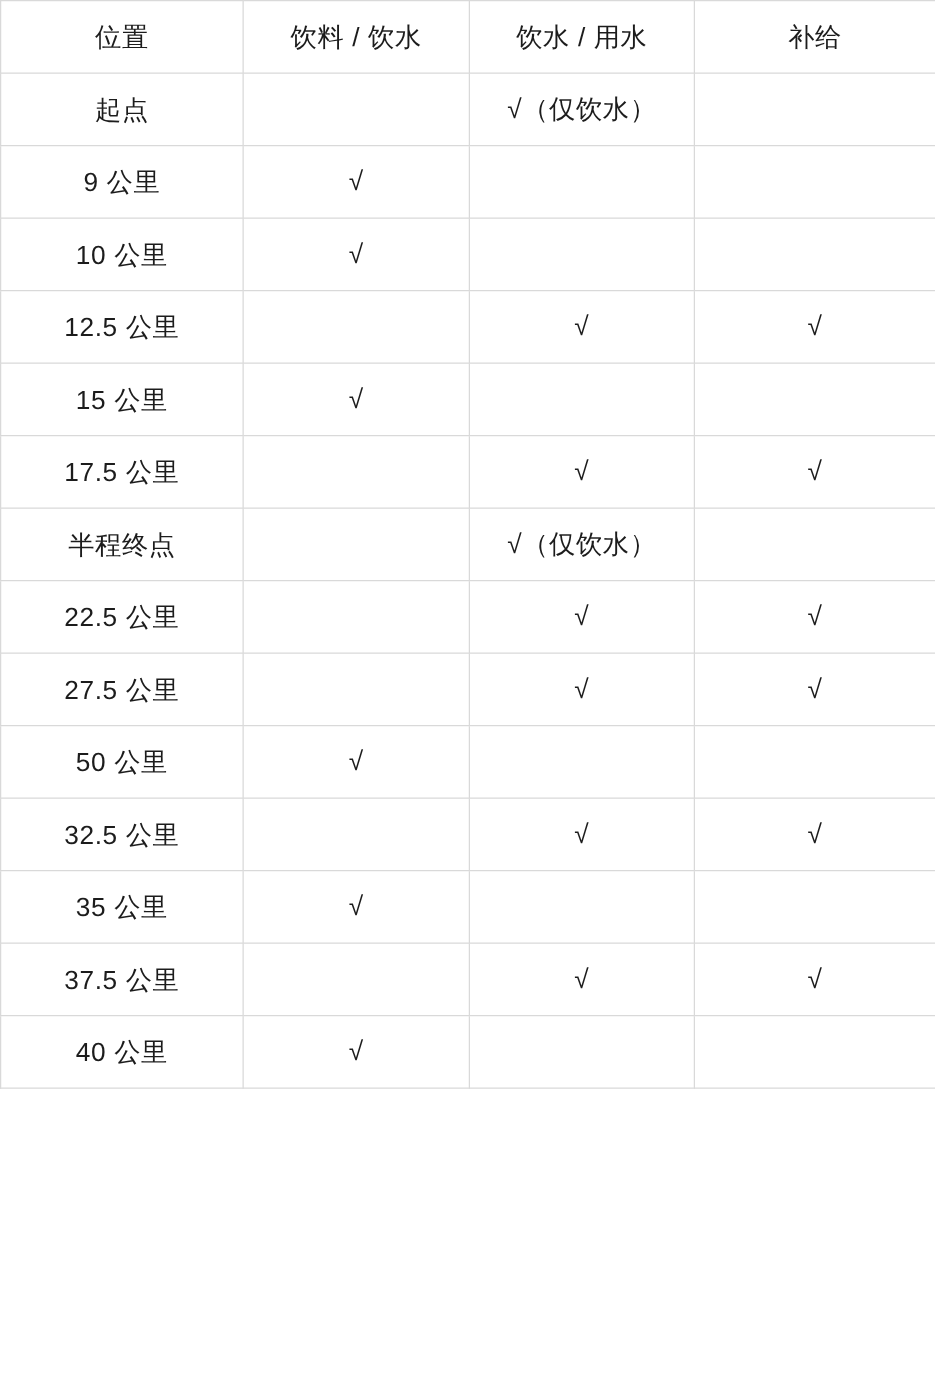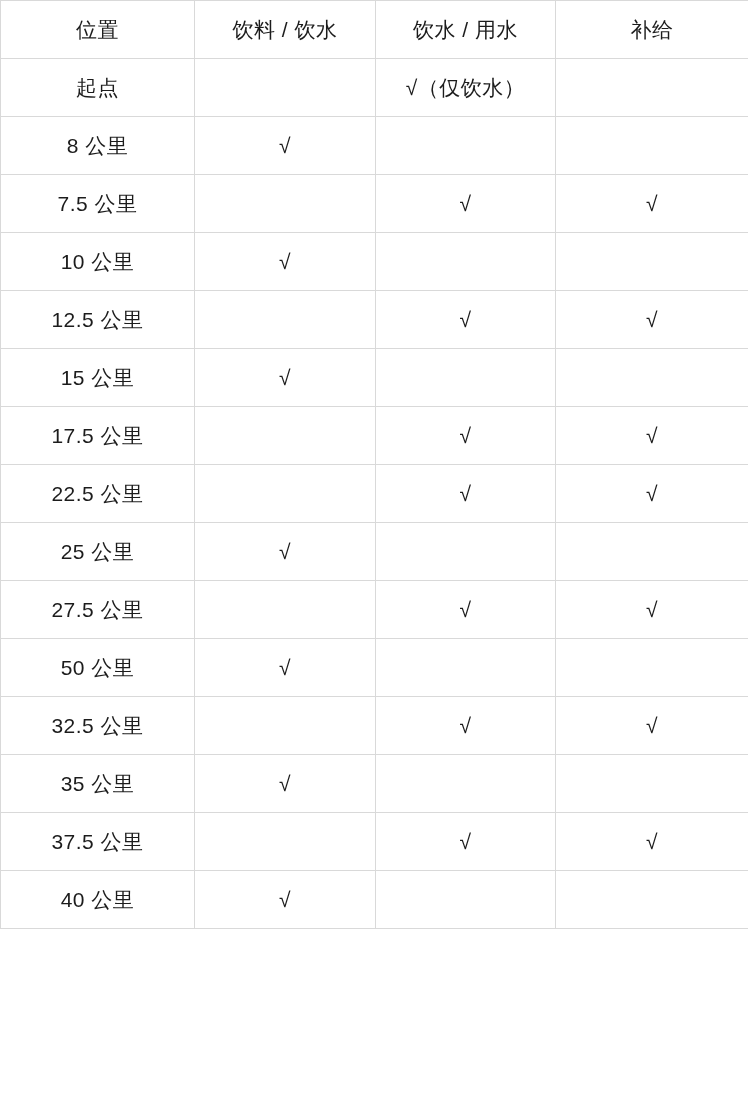--- a/index.html
+++ b/index.html
@@ -78,30 +78,24 @@
       </tr>
     </thead>
     <tbody>
       <tr>
         <td>起点</td>
         <td class="mark"></td>
         <td class="mark note">√（仅饮水）</td>
         <td class="mark"></td>
       </tr>
       <tr>
-        <td>8 公里</td>
+        <td>9 公里</td>
         <td class="mark">√</td>
         <td class="mark note"></td>
         <td class="mark"></td>
-      </tr>
-      <tr>
-        <td>7.5 公里</td>
-        <td class="mark"></td>
-        <td class="mark note">√</td>
-        <td class="mark">√</td>
       </tr>
       <tr>
         <td>10 公里</td>
         <td class="mark">√</td>
         <td class="mark note"></td>
         <td class="mark"></td>
       </tr>
       <tr>
         <td>12.5 公里</td>
         <td class="mark"></td>
@@ -114,30 +108,30 @@
         <td class="mark note"></td>
         <td class="mark"></td>
       </tr>
       <tr>
         <td>17.5 公里</td>
         <td class="mark"></td>
         <td class="mark note">√</td>
         <td class="mark">√</td>
       </tr>
       <tr>
+        <td>半程终点</td>
+        <td class="mark"></td>
+        <td class="mark note">√（仅饮水）</td>
+        <td class="mark"></td>
+      </tr>
+      <tr>
         <td>22.5 公里</td>
         <td class="mark"></td>
         <td class="mark note">√</td>
         <td class="mark">√</td>
-      </tr>
-      <tr>
-        <td>25 公里</td>
-        <td class="mark">√</td>
-        <td class="mark note"></td>
-        <td class="mark"></td>
       </tr>
       <tr>
         <td>27.5 公里</td>
         <td class="mark"></td>
         <td class="mark note">√</td>
         <td class="mark">√</td>
       </tr>
       <tr>
         <td>50 公里</td>
         <td class="mark">√</td>

